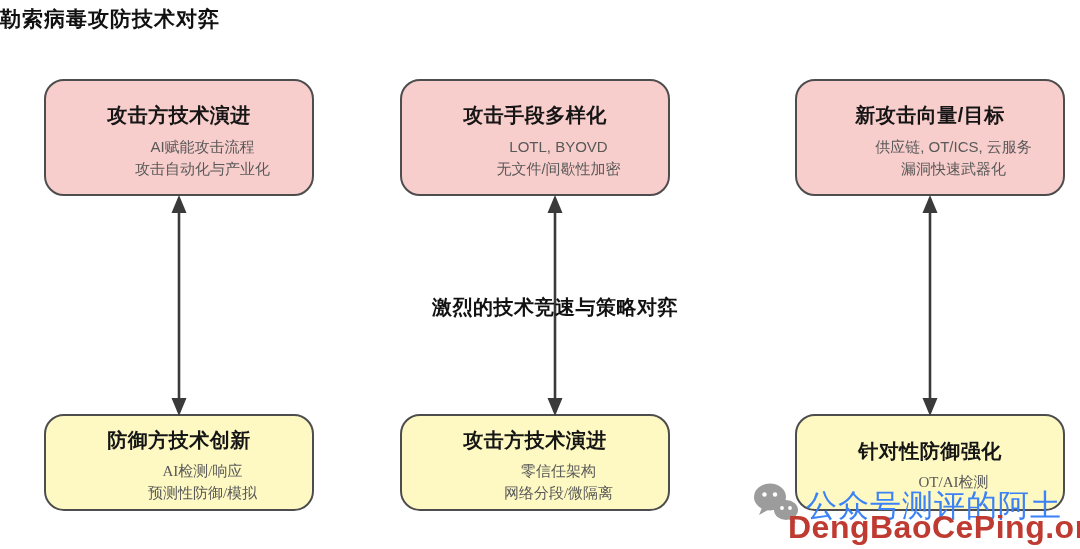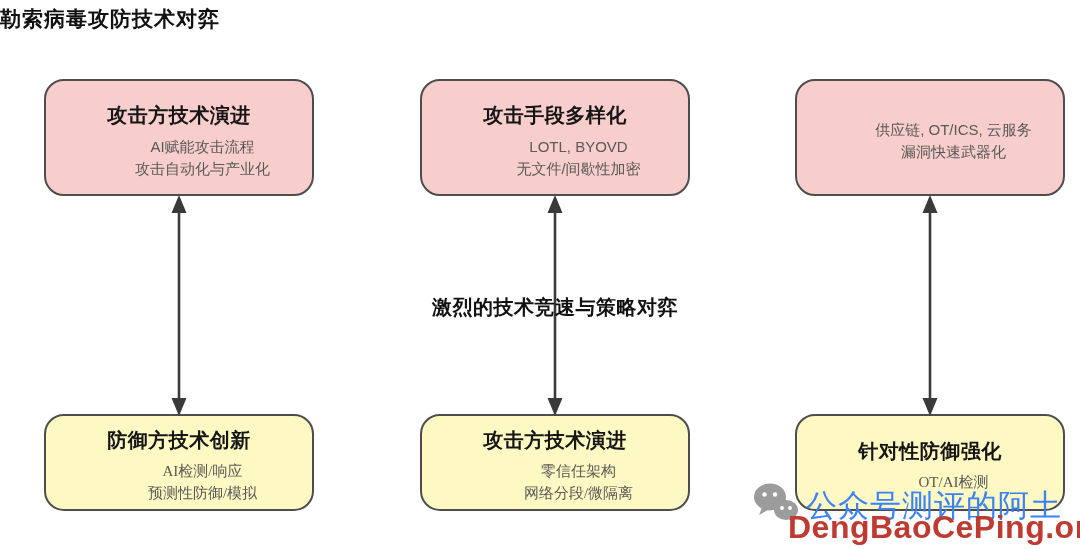--- a/index.html
+++ b/index.html
@@ -10,21 +10,21 @@
   .diagram-title{
     position:absolute;top:5px;left:0;width:1080px;text-align:left;
     font-size:21px;font-weight:bold;color:#111;letter-spacing:1px;
   }
   .node{
     position:absolute;width:270px;height:117px;border:2px solid #4d4d4d;
     border-radius:20px;box-sizing:border-box;display:flex;align-items:center;justify-content:center;
   }
   .node.attack{background:#f8cecc;top:79px;}
   .node.defense{background:#fef9c3;top:414px;height:97px;font-family:Liberation Serif, serif;}
-  .col1{left:44px;}  .col2{left:420px;}  .col3{left:795px;}
+  .col1{left:44px;}  .col2{left:400px;}  .col3{left:795px;}
   .node-content{position:relative;z-index:10;text-align:center;padding-top:6px;}
   .node-title{font-size:20px;font-weight:bold;color:#151515;margin-bottom:7px;letter-spacing:0.5px;}
   .node-line{font-size:15px;color:#595959;line-height:1.42;margin-left:47px;}
   .arrow{position:absolute;top:195px;width:22px;height:221px;}
   .arrow svg{display:block;}
   .a1{left:168px;} .a2{left:544px;} .a3{left:919px;}
   .center-label{
     position:absolute;top:294px;left:0;width:1110px;text-align:center;
     font-size:20px;font-weight:bold;color:#111;letter-spacing:0.5px;
   }
@@ -54,20 +54,21 @@
   </div>
   <div class="node attack col2">
     <div class="node-content">
       <div class="node-title">攻击手段多样化</div>
       <div class="node-line">LOTL, BYOVD</div>
       <div class="node-line">无文件/间歇性加密</div>
     </div>
   </div>
   <div class="node attack col3">
     <div class="node-content">
+      <div class="node-title">新攻击向量/目标</div>
       <div class="node-line">供应链, OT/ICS, 云服务</div>
       <div class="node-line">漏洞快速武器化</div>
     </div>
   </div>
 
   <div class="node defense col1">
     <div class="node-content">
       <div class="node-title">防御方技术创新</div>
       <div class="node-line">AI检测/响应</div>
       <div class="node-line">预测性防御/模拟</div>

